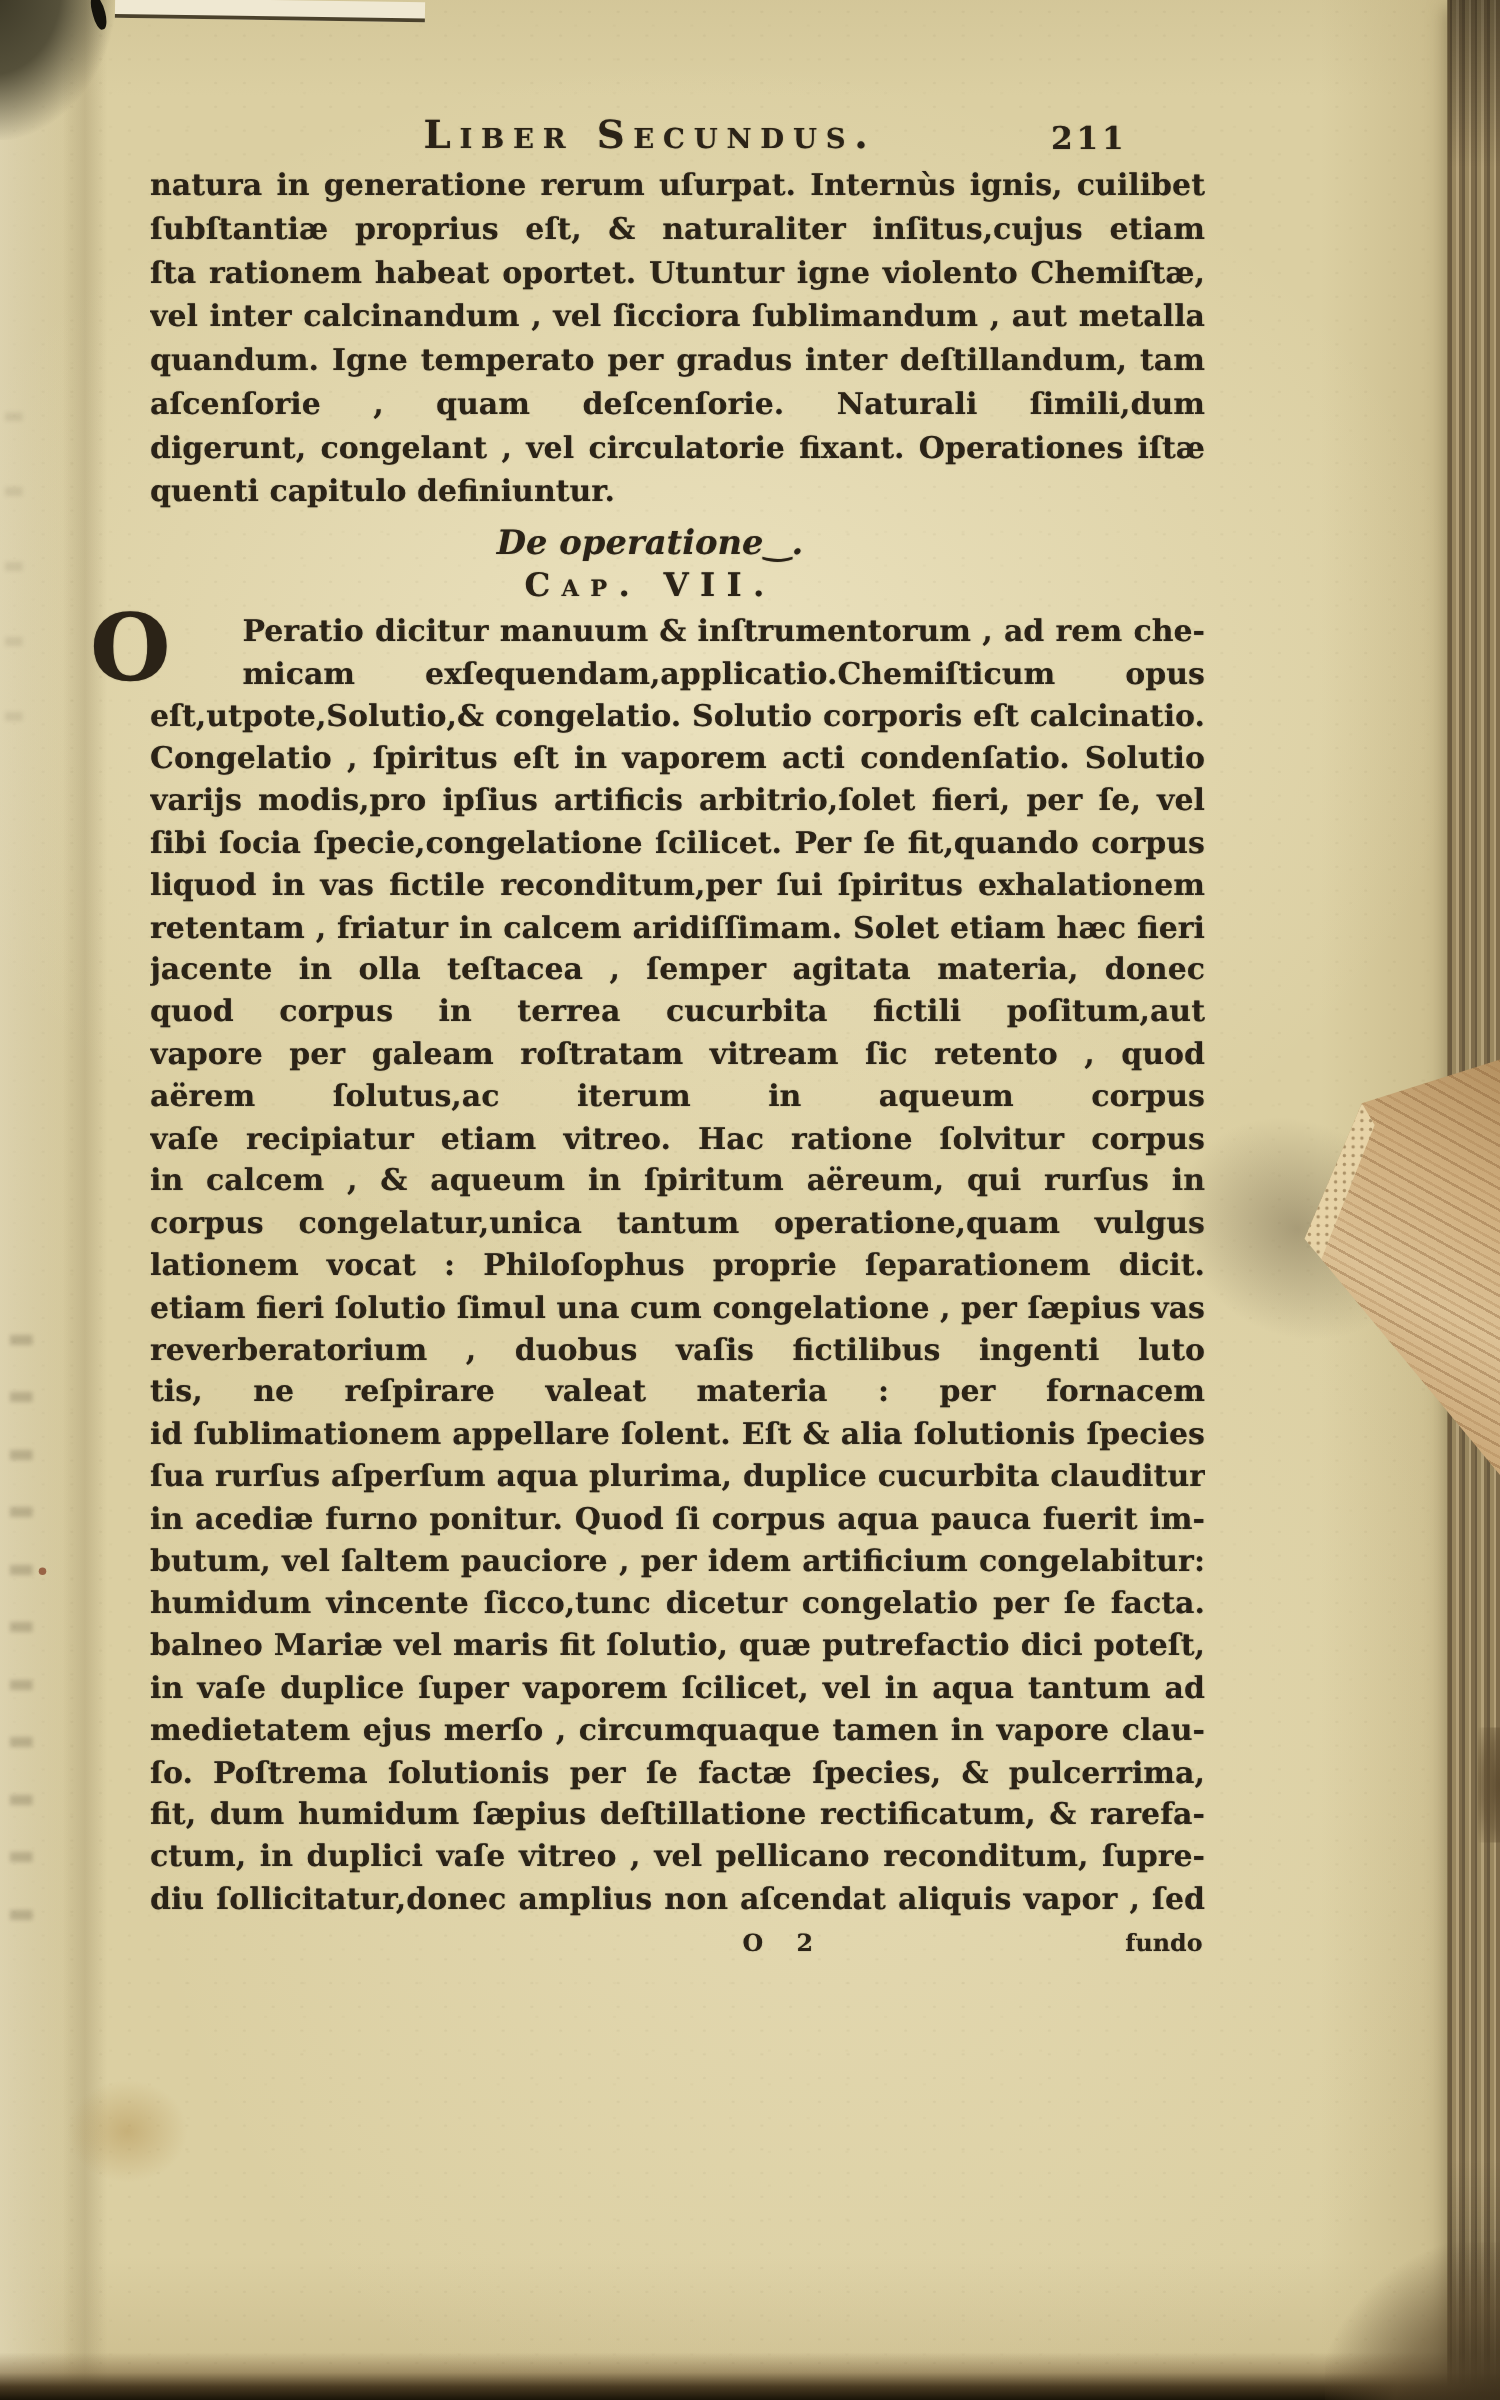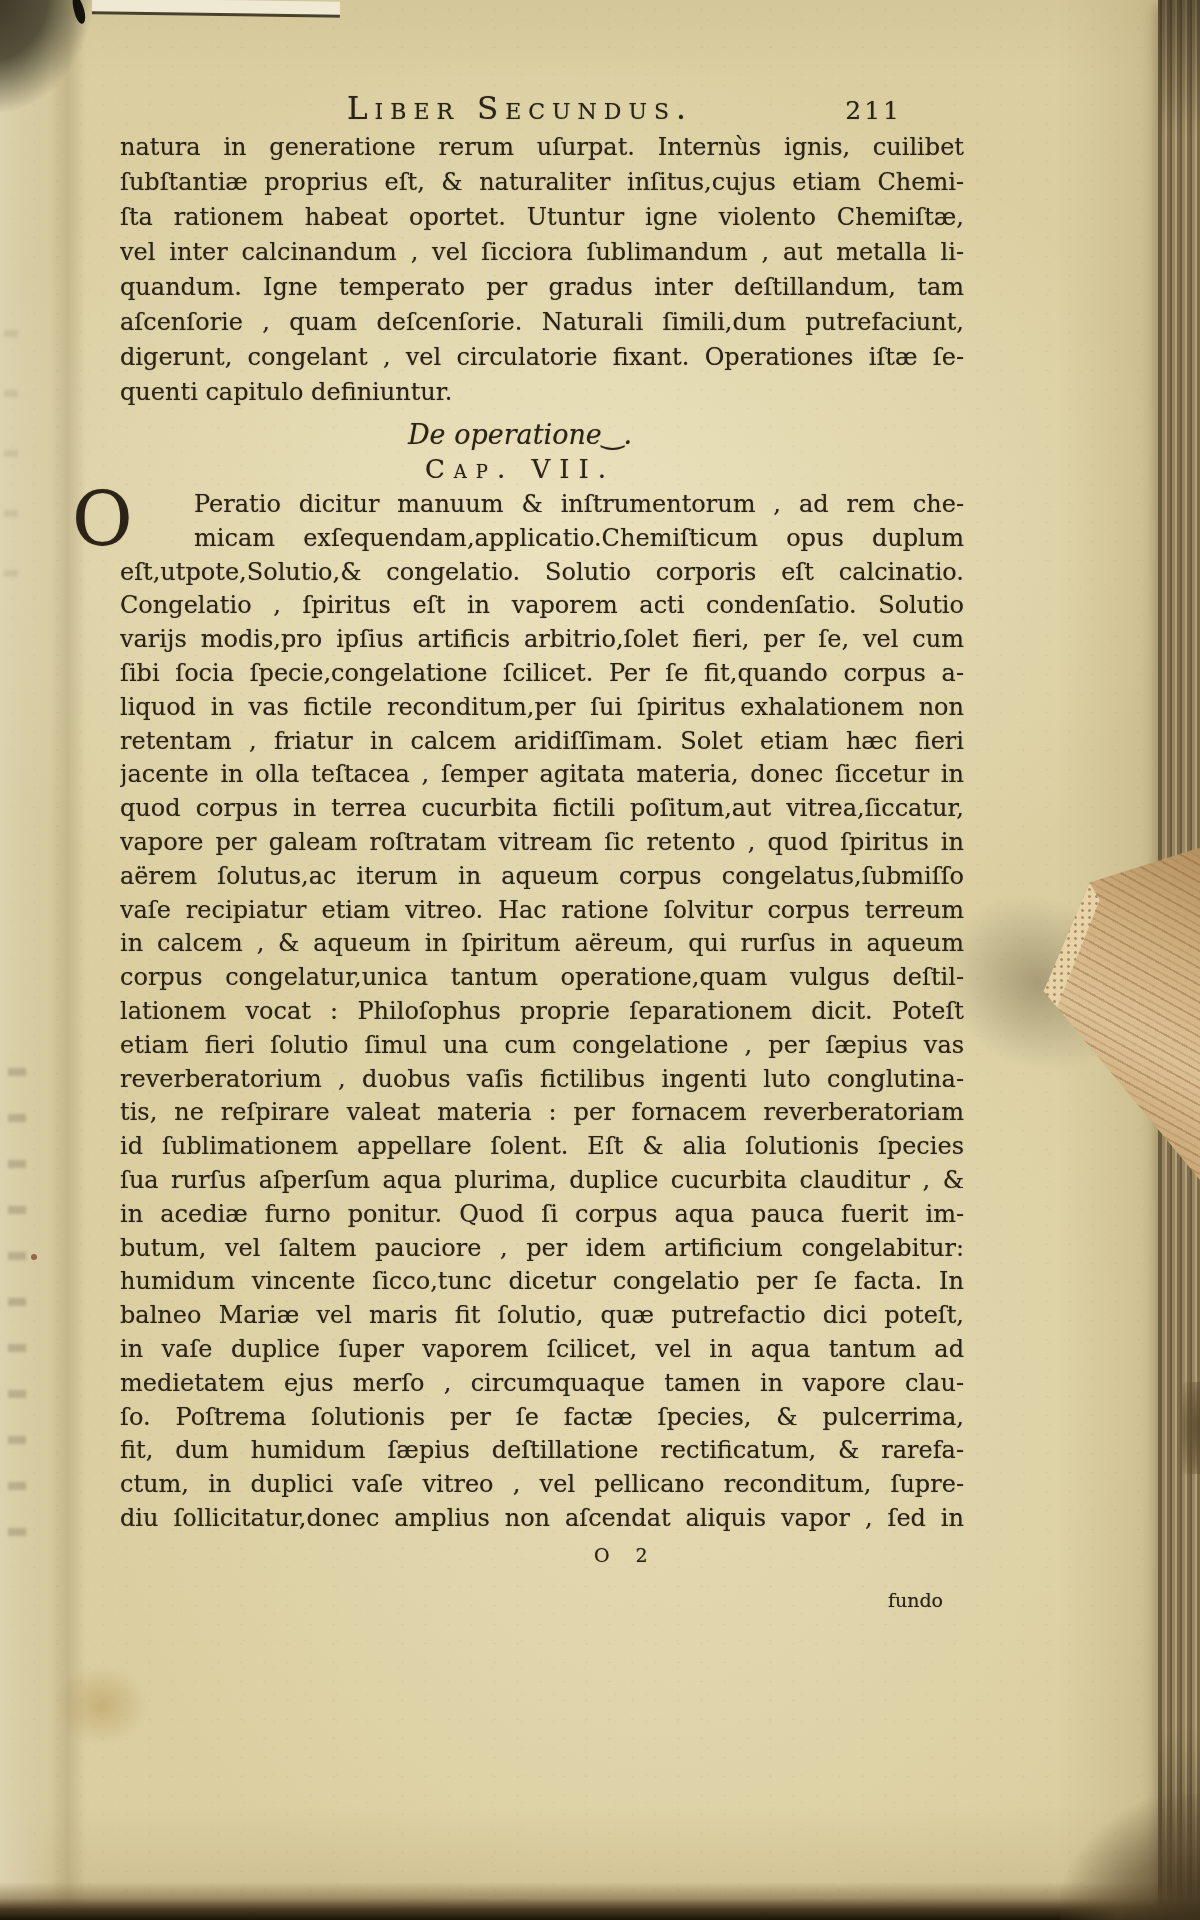--- a/index.html
+++ b/index.html
@@ -7,21 +7,21 @@
          background:#26221a;font-family:"DejaVu Serif","DejaVu Sans",serif;}
 
   
   .page{position:absolute;inset:0;background-color:#dbcfa2;
     background-image:
       radial-gradient(ellipse 900px 700px at 46% 28%, rgba(248,241,214,.55), rgba(248,241,214,0) 70%),
       radial-gradient(ellipse 800px 900px at 55% 72%, rgba(241,232,201,.42), rgba(241,232,201,0) 70%),
       linear-gradient(90deg, #c9bc90 0%, rgba(201,188,144,0) 7%),
       linear-gradient(270deg, #c3b383 0%, rgba(195,179,131,0) 12%),
       linear-gradient(0deg, rgba(186,168,118,.55) 0%, rgba(186,168,118,0) 6%),
-      linear-gradient(180deg, rgba(204,190,144,.5) 0%, rgba(204,190,144,0) 4%);}
+      linear-gradient(180deg, rgba(204,190,144,.5) 0%, rgba(204,190,144,0) 4%); font-weight: bold;}
   .texture{position:absolute;inset:0;opacity:.5;pointer-events:none;
     background-image:
       radial-gradient(rgba(120,105,70,.14) 1px, transparent 1.5px),
       radial-gradient(rgba(150,132,88,.10) 1px, transparent 1.4px);
     background-size:23px 19px, 31px 27px;background-position:0 0, 11px 7px;}
   .left-band{position:absolute;left:0;top:0;width:56px;height:100%;
     background:linear-gradient(90deg, rgba(236,228,198,.55), rgba(236,228,198,0));}
   .gutter-line{position:absolute;left:50px;top:0;width:36px;height:100%;
     background:linear-gradient(90deg, rgba(150,135,95,0), rgba(150,135,95,.30) 50%, rgba(150,135,95,0));}
 
@@ -89,21 +89,21 @@
   .p2lines .line:nth-child(2){padding-left:74px;}
 
   .subheading{margin-top:8px;text-align:center;font-style:italic;font-size:27px;line-height:34px;}
   .chapter{text-align:center;font-variant:small-caps;font-size:26px;letter-spacing:9px;line-height:34px;}
 
   .para2{position:relative;margin-top:2px;}
   .dropcap{position:absolute;left:-4px;top:0;font-size:74px;line-height:62px;}
 
   .footer-row{position:relative;height:34px;margin-top:8px;font-size:19px;}
   .signature{position:absolute;left:518px;word-spacing:20px;}
-  .catchword{position:absolute;right:21px;margin-top:45px;}
+  .catchword{position:absolute;right:2px;}
 </style>
 </head>
 <body>
 
 <div class="photo">
 
   <div class="page">
     <div class="texture"></div>
     <div class="left-band"></div>
     <div class="gutter-line"></div>

